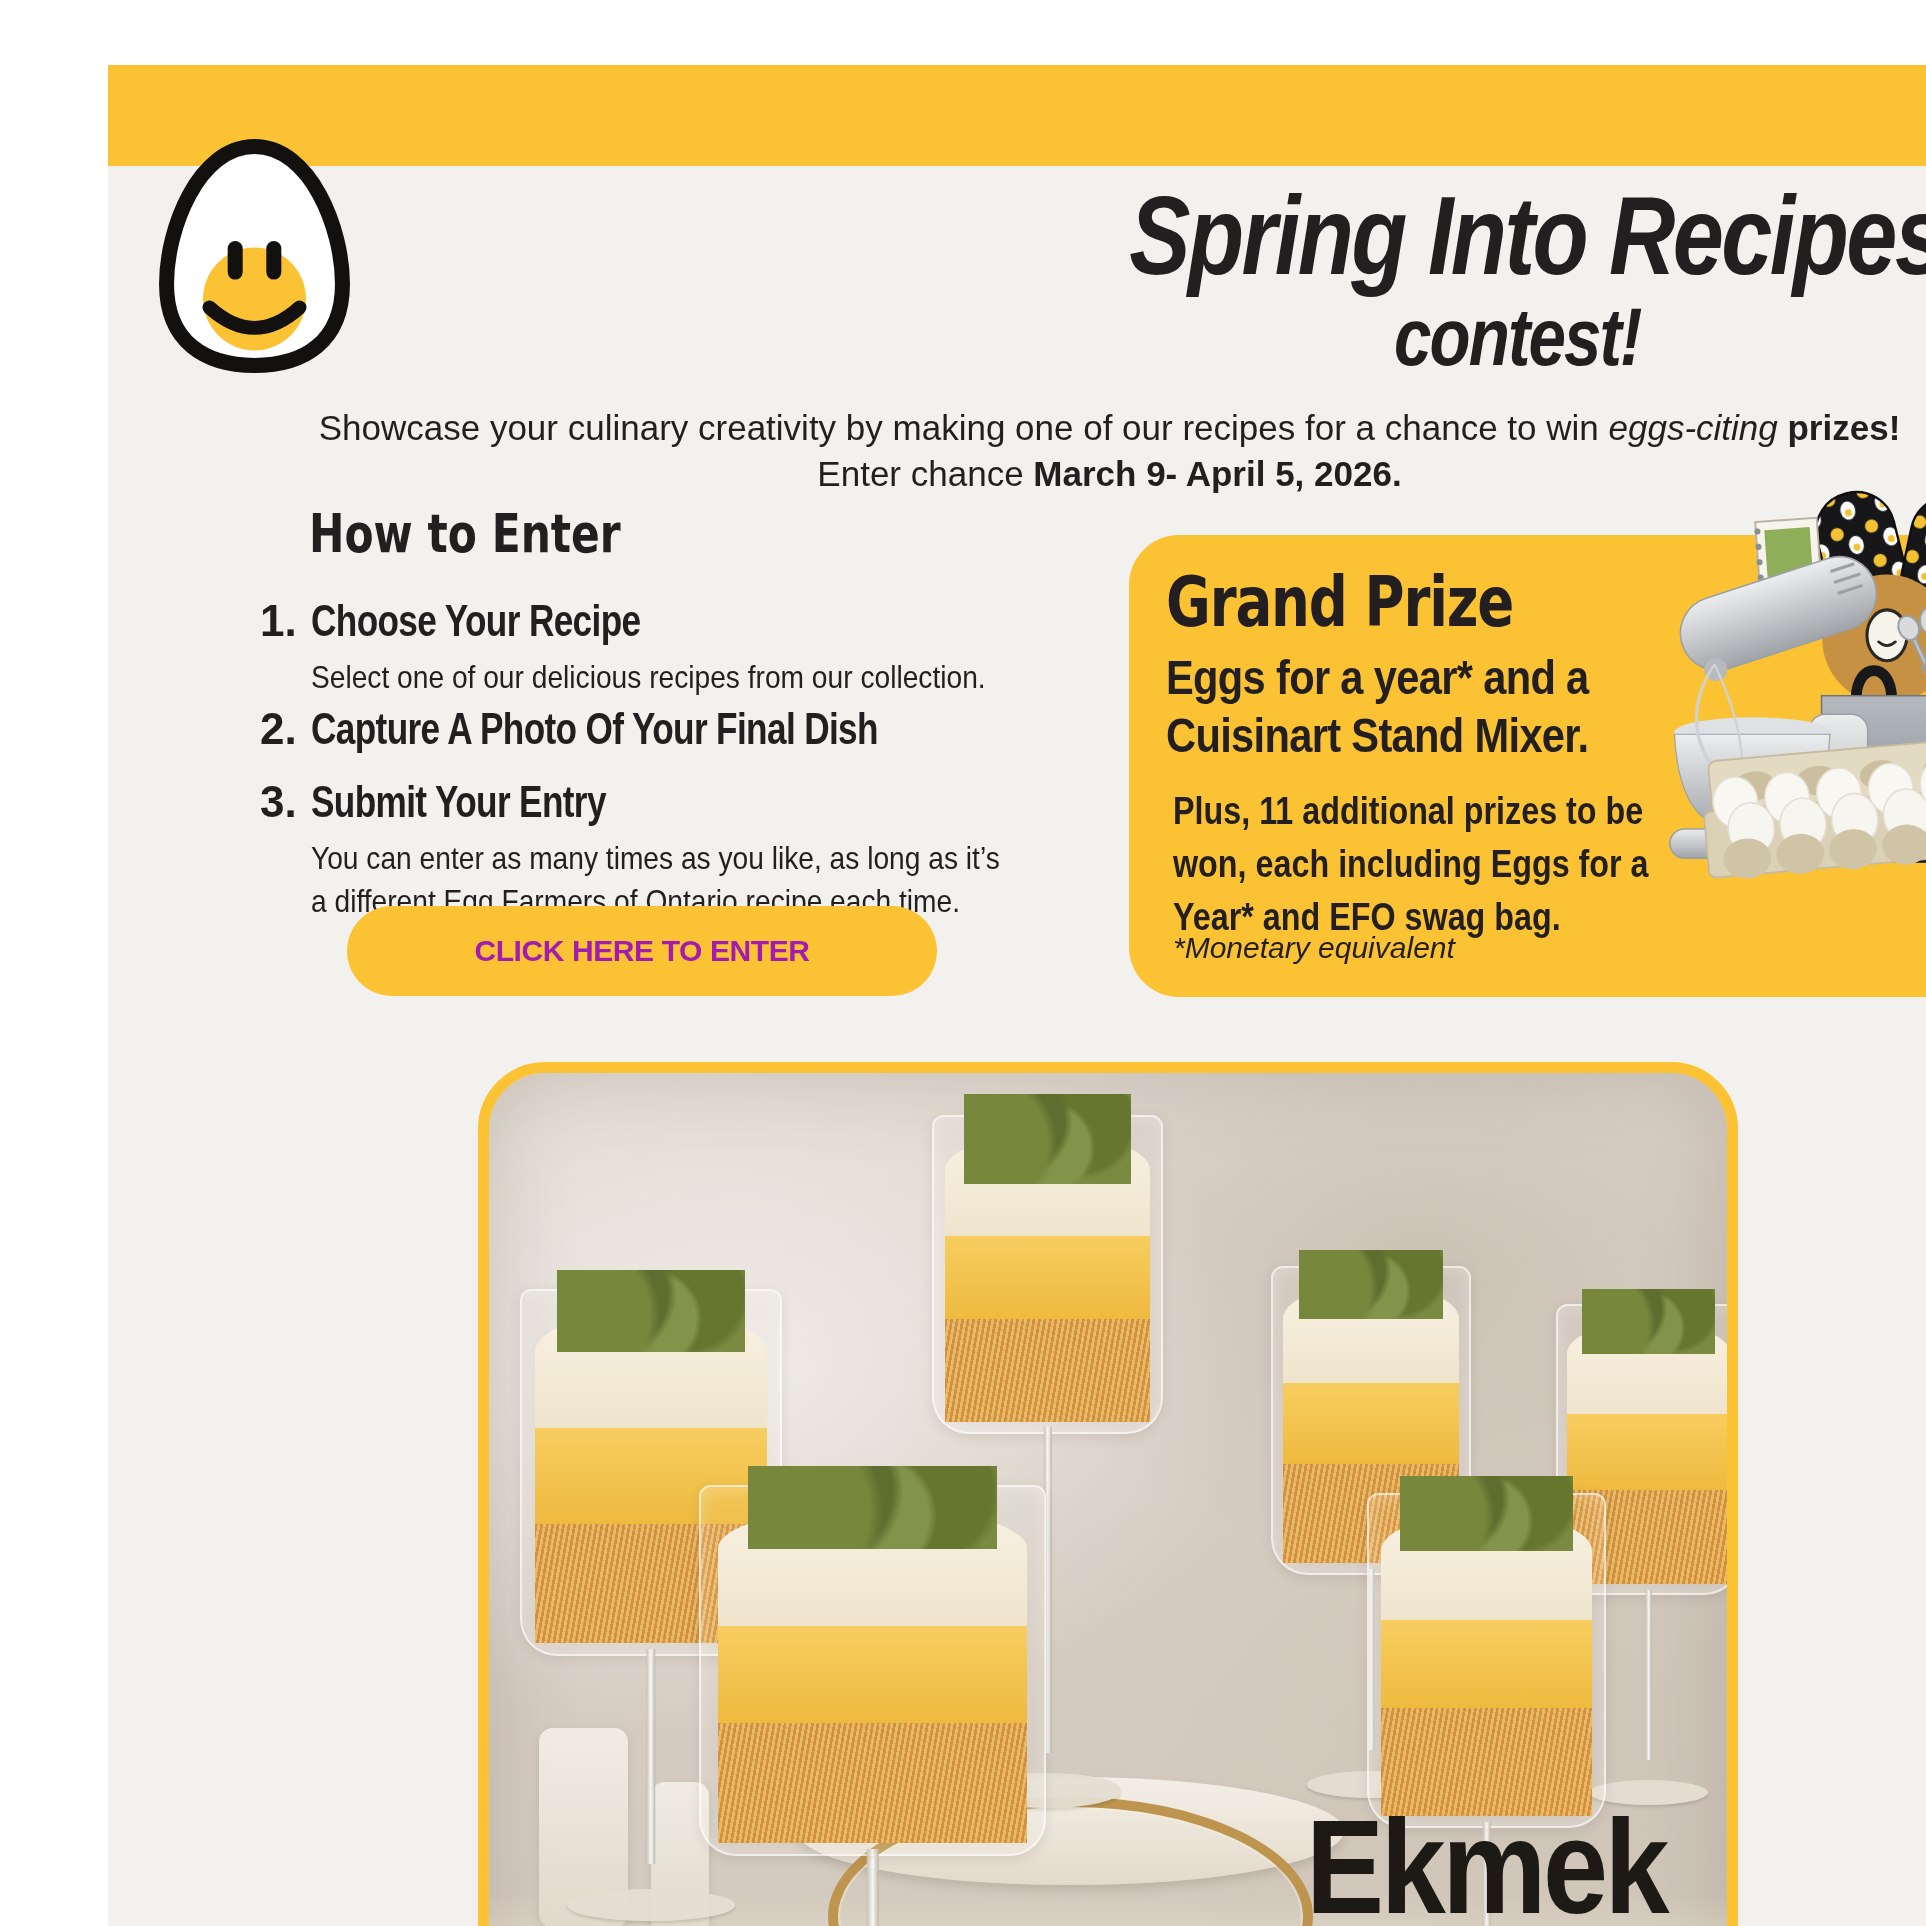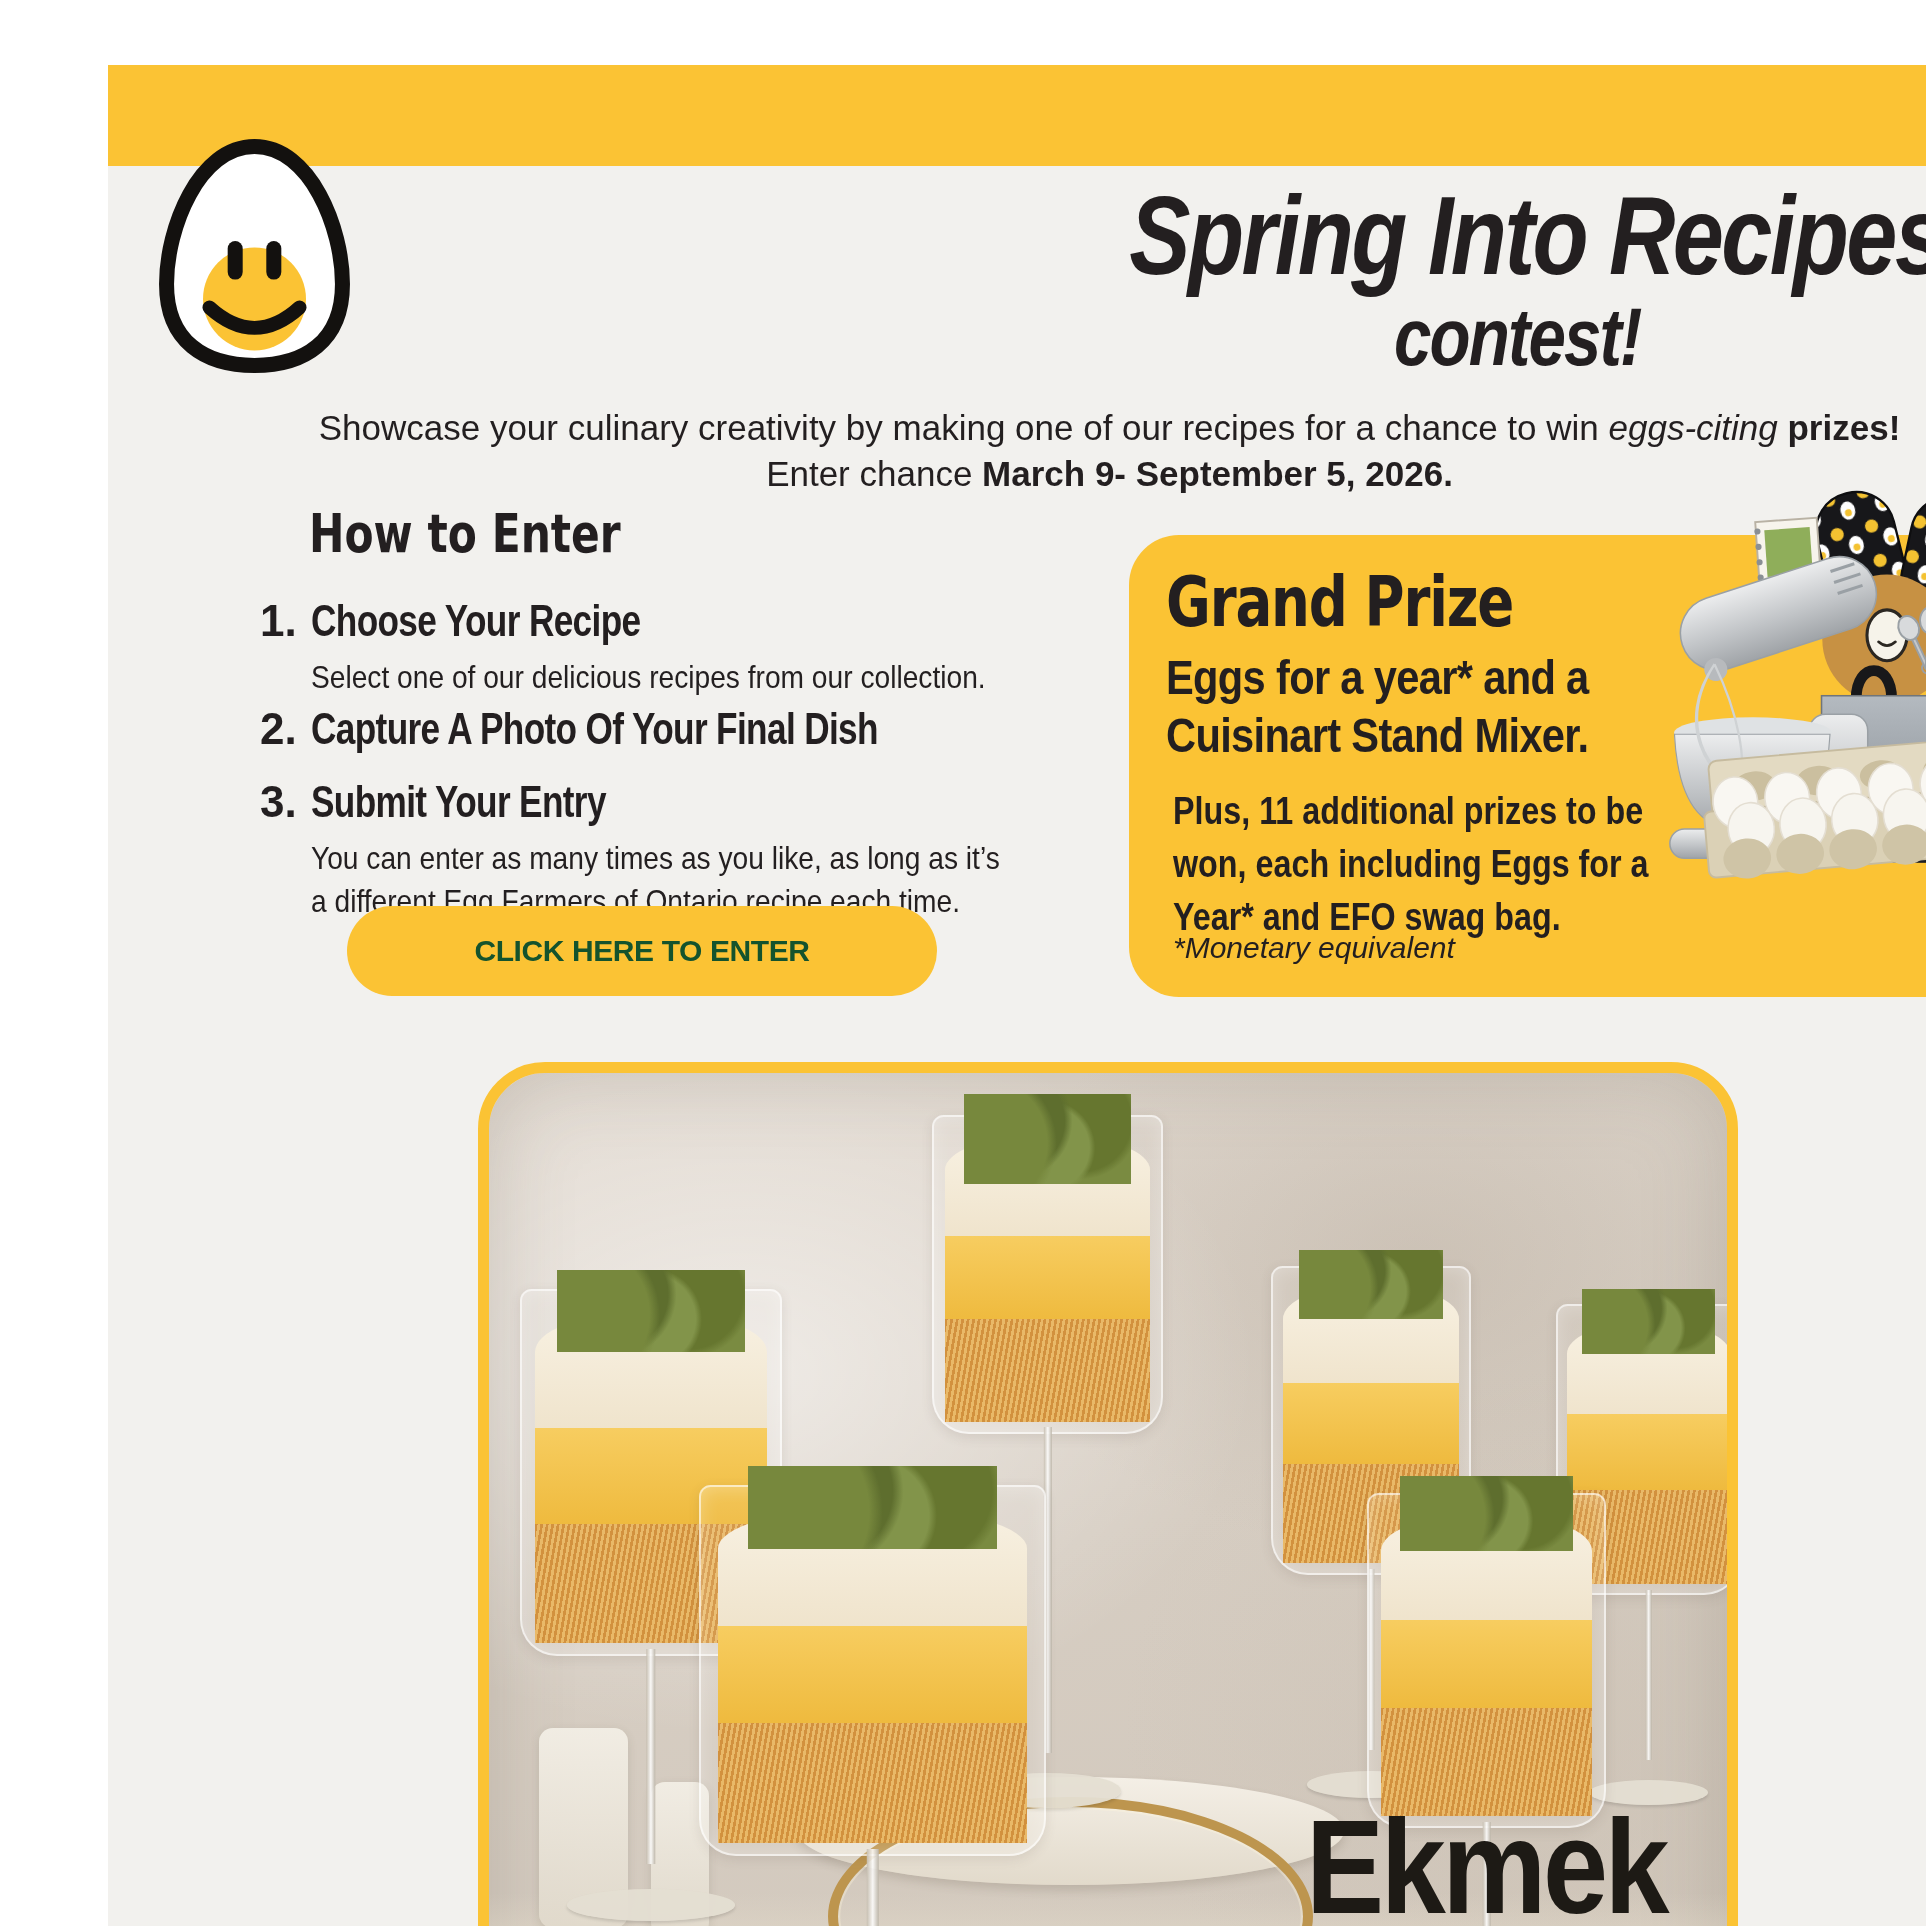--- a/index.html
+++ b/index.html
@@ -41,21 +41,21 @@
   .step-title .num, .step-title .label { display:inline-block; font-weight:700; font-size:44px; white-space:nowrap;
                       transform:scaleX(.8); transform-origin:left center; letter-spacing:-0.8px; }
   .step-title .num { width:51px; flex:none; transform:none; letter-spacing:0; }
   .step-desc { margin:10px 0 0 51px; width:801px; font-size:32px; line-height:1.35;
                transform:scaleX(.88); transform-origin:left top; }
   .s1 { top:596px; } .s2 { top:704px; } .s3 { top:777px; }
 
   .cta-button { position:absolute; left:347px; top:906px; width:590px; height:90px; background:#FBC334;
                 border-radius:45px; display:flex; flex-direction:column; align-items:center; justify-content:center;
                 cursor:pointer; }
-  .cta-button span { font-weight:700; font-size:30px; line-height:1.2; letter-spacing:-0.4px; color:#14532d; white-space:nowrap; }
+  .cta-button span { font-weight:700; font-size:30px; line-height:1.2; letter-spacing:-0.4px; color:#a21caf; white-space:nowrap; }
 
   
   .grand-box { position:absolute; left:1129px; top:535px; width:975px; height:462px; background:#FBC334; border-radius:50px; }
   .gp-heading { position:absolute; left:37px; top:26px; }
   .gp-heading span { display:inline-block; font-family:"DejaVu Sans", sans-serif; font-weight:700; font-size:70px;
                      letter-spacing:-1.5px; transform:scaleX(.78); transform-origin:left center; white-space:nowrap; color:#231F20; }
   .gp-sub { position:absolute; left:37px; top:114px; width:655px; }
   .gp-sub span { display:inline-block; font-weight:700; font-size:49px; line-height:1.18; letter-spacing:-0.8px;
                  transform:scaleX(.85); transform-origin:left top; width:693px; }
   .gp-details { position:absolute; left:44px; top:250px; }
@@ -126,21 +126,21 @@
     </svg>
   </div>
 
   <div class="contest-title">
     <div><span class="line1">Spring Into Recipes</span></div>
     <div><span class="line2">contest!</span></div>
   </div>
 
   <div class="intro">
     <div><span>Showcase your culinary creativity by making one of our recipes for a chance to win </span><span class="em">eggs-citing</span><span class="bold"> prizes!</span></div>
-    <div><span>Enter chance </span><span class="bold">March 9- September 5, 2026.</span></div>
+    <div><span>Enter chance </span><span class="bold">March 9- April 5, 2026.</span></div>
   </div>
 
   <div class="how-heading"><span>How to Enter</span></div>
 
   <div class="step s1">
     <div class="step-title">
         <span class="num">1.</span>
         <span class="label">Choose Your Recipe</span>
       </div>
     <div class="step-desc">Select one of our delicious recipes from our collection.</div>

